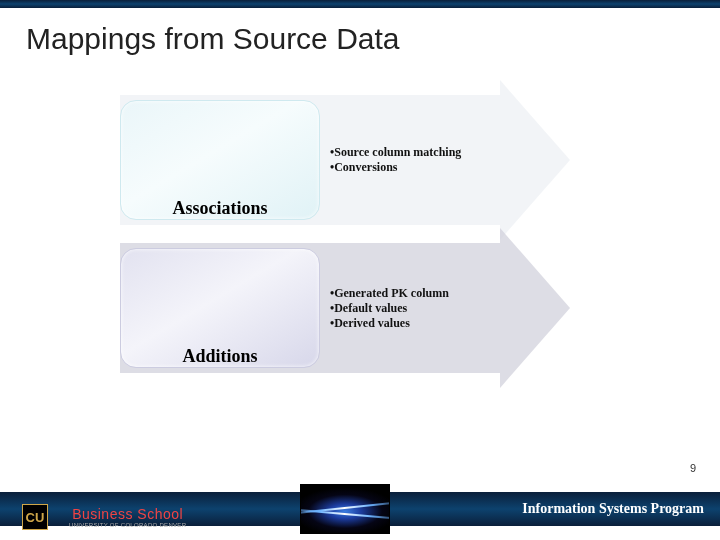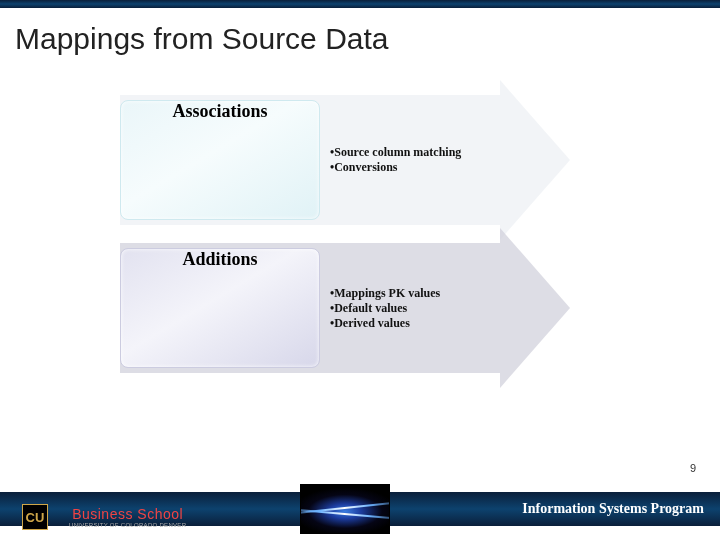--- a/index.html
+++ b/index.html
@@ -14,21 +14,21 @@
   .top-bar {
     width: 100%;
     height: 8px;
     background: linear-gradient(to bottom, #0a1f3a 0%, #0d426e 50%, #0a1f3a 100%);
   }
   .title {
     font-family: Arial, Helvetica, sans-serif;
     font-size: 30px;
     font-weight: 400;
     color: #222;
-    padding: 14px 0 0 15px;
+    padding: 14px 0 0 26px;
   }
   .content {
     position: absolute;
     top: 100px;
     left: 120px;
     width: 480px;
   }
   .row {
     display: flex;
     align-items: center;
@@ -59,23 +59,23 @@
     height: 0;
     border-top: 80px solid transparent;
     border-bottom: 80px solid transparent;
     z-index: 1;
   }
   .arrow-head-a { border-left: 70px solid rgba(233,236,241,0.6); }
   .arrow-head-b { border-left: 70px solid rgba(209,209,220,0.75); }
   .card {
     width: 200px;
     height: 120px;
-    border-radius: 8px;
-    display: flex;
-    align-items: flex-start;
+    border-radius: 16px;
+    display: flex;
+    align-items: flex-end;
     justify-content: center;
     position: relative;
     z-index: 2;
     box-shadow: 0 0 4px rgba(255,255,255,0.9) inset;
   }
   .card-a {
     background: linear-gradient(to bottom right, #eaf6f9 0%, #f6fcfd 45%, #e0f2f6 100%);
     border: 1px solid #cfe9ef;
   }
   .card-b {
@@ -210,21 +210,21 @@
     </div>
   </div>
 
   <div class="row">
     <div class="arrow-body arrow-body-b"></div>
     <div class="arrow-head arrow-head-b"></div>
     <div class="card card-b">
       <div class="card-label">Additions</div>
     </div>
     <div class="bullets">
-      <div class="item">•<span>Mappings PK values</span></div>
+      <div class="item">•<span>Generated PK column</span></div>
       <div class="item">•<span>Default values</span></div>
       <div class="item">•<span>Derived values</span></div>
     </div>
   </div>
 
 </div>
 
 <div class="page-num">9</div>
 
 <div class="footer">

